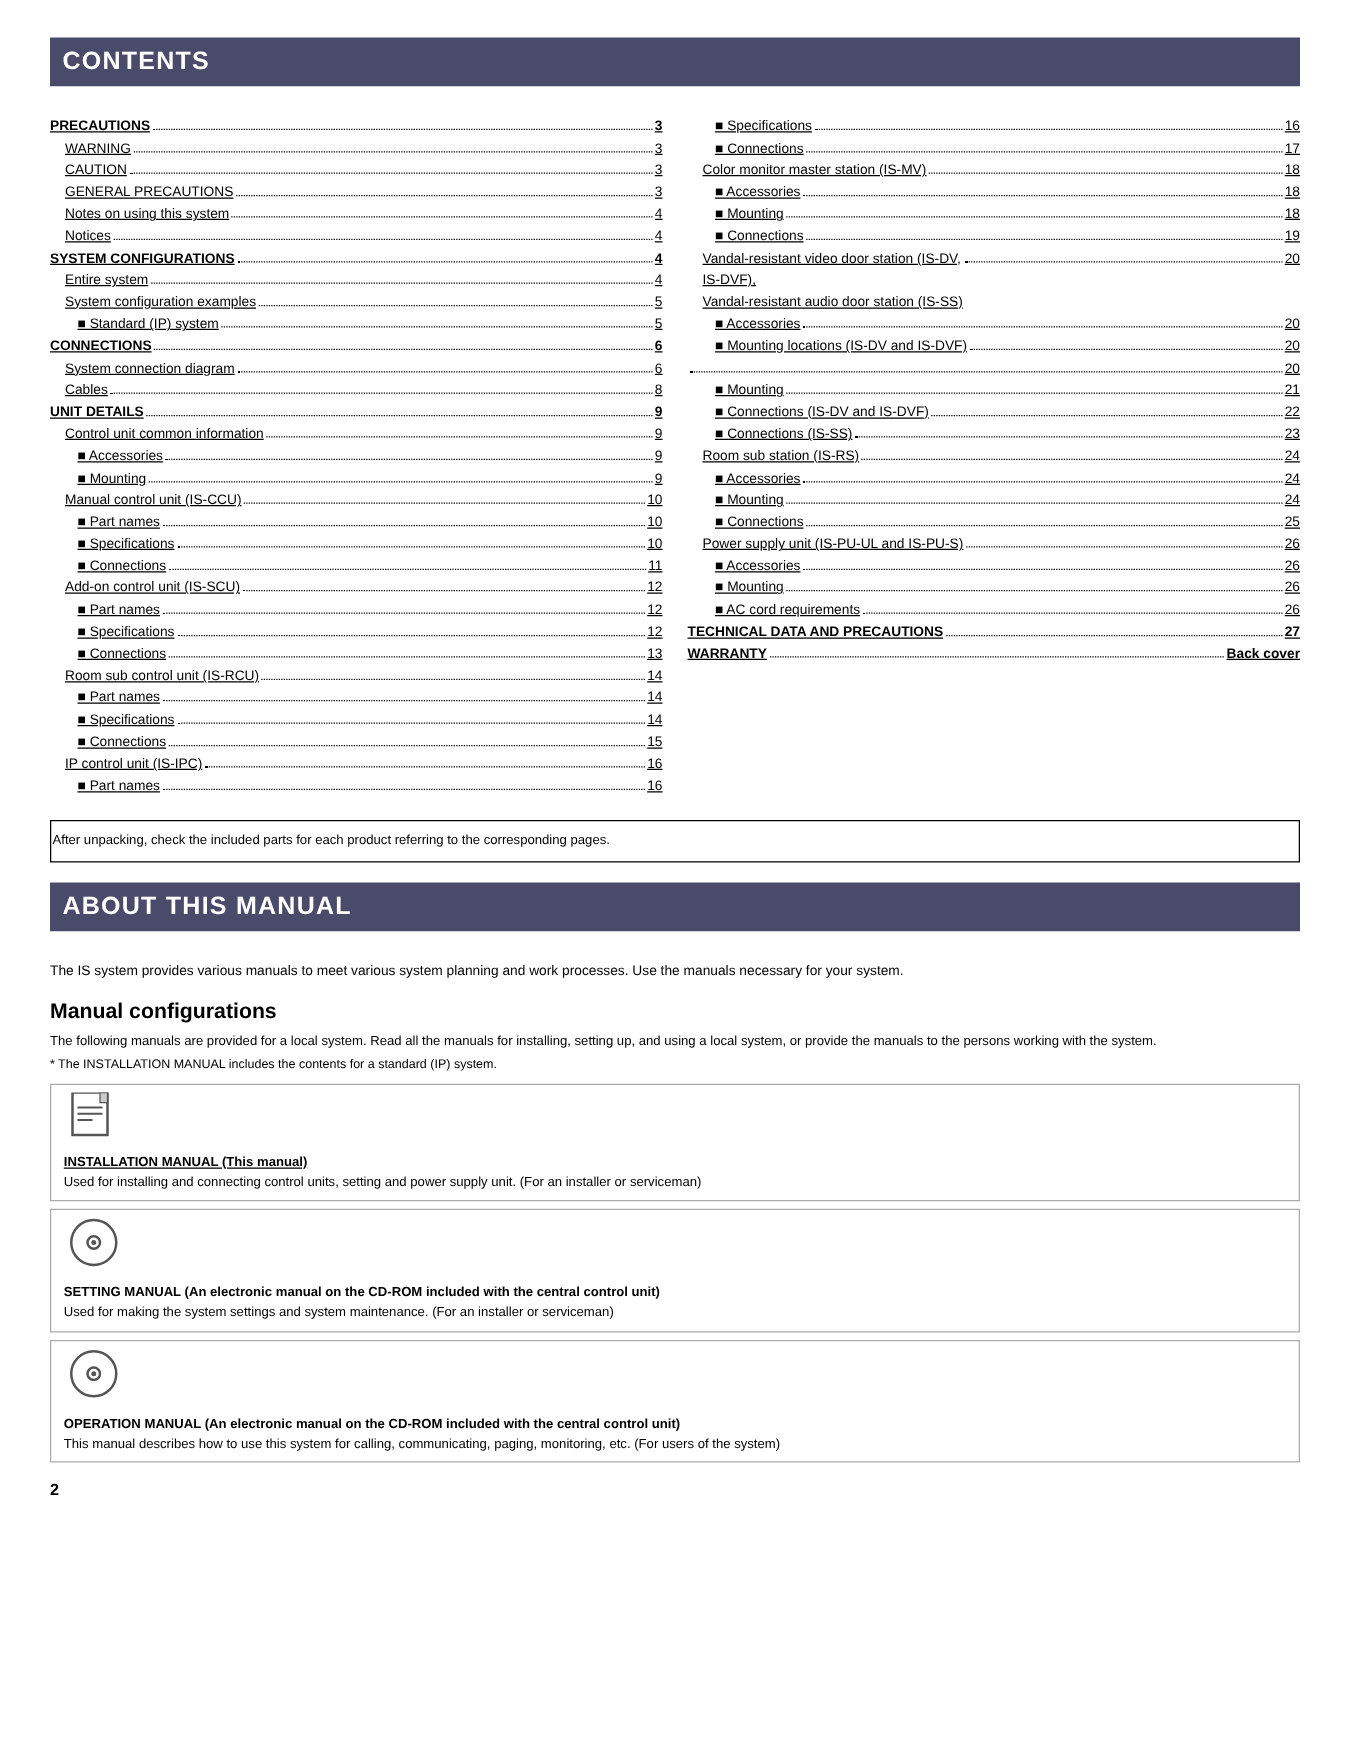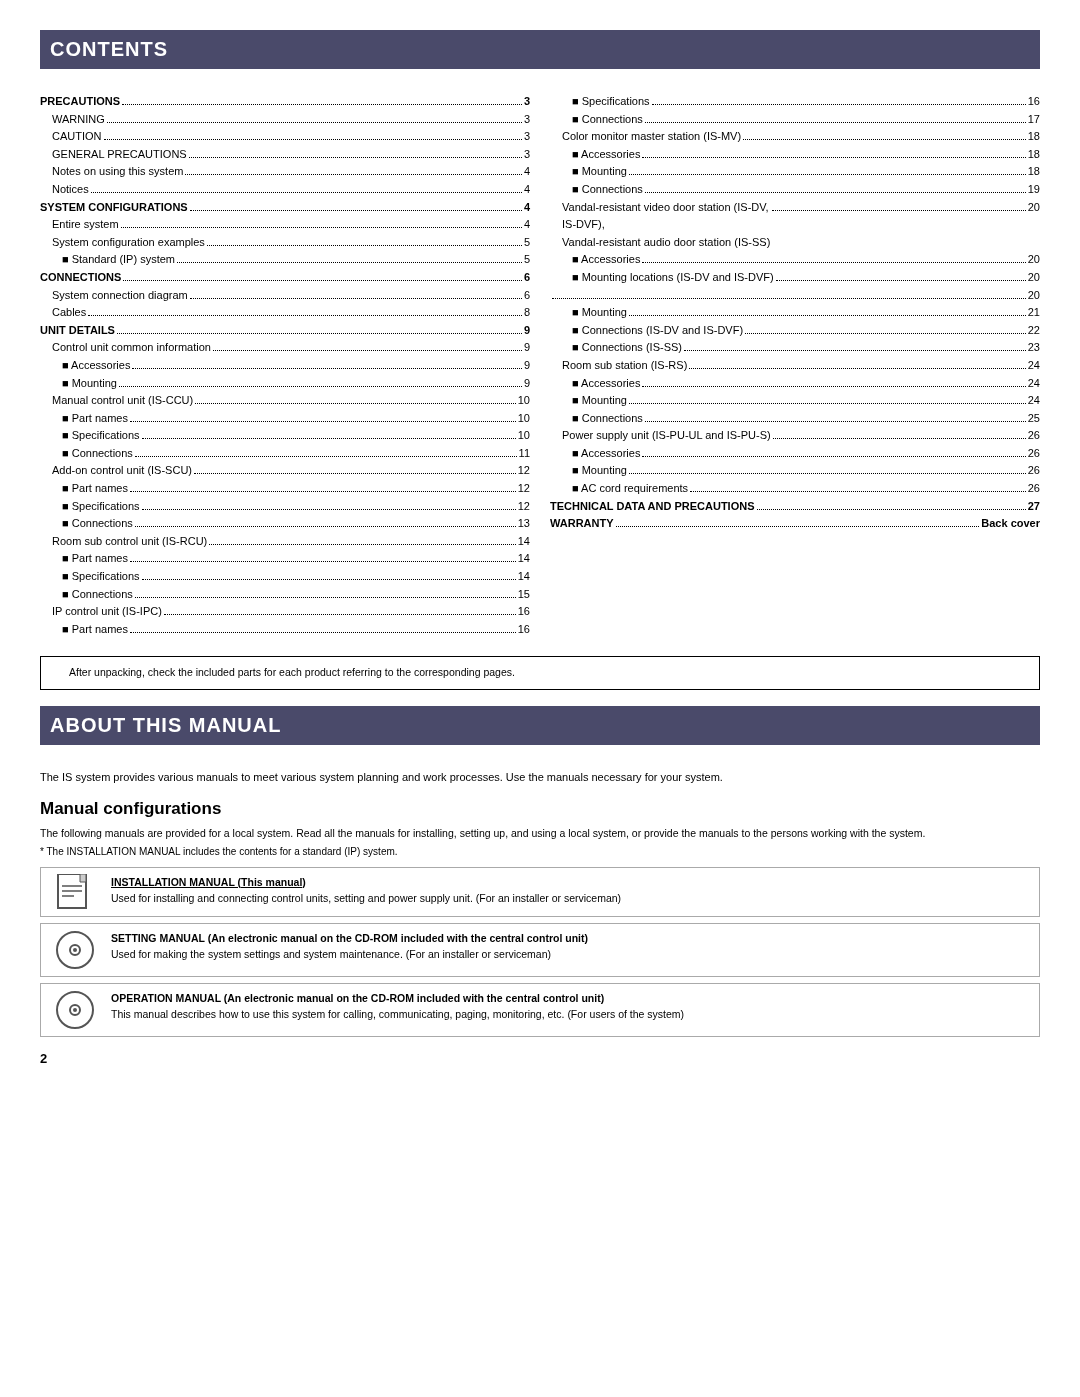--- a/index.html
+++ b/index.html
@@ -24,25 +24,26 @@
     }
 
     .toc-container {
       display: flex;
       gap: 20px;
       margin-bottom: 18px;
     }
 
     .toc-col {
       flex: 1;
+      text-decoration: underline;
     }
 
     .notice-box {
       border: 1px solid #000;
-      padding: 8px 28px;
+      padding: 8px 1px;
       margin-top: 10px;
       font-size: 10.5px;
       line-height: 1.5;
     }
 
     .about-section {
       margin-top: 16px;
     }
 
     .about-intro {
@@ -100,20 +101,21 @@
       text-decoration: underline;
     }
 
     .manual-item-box {
       border: 1px solid #aaa;
       padding: 6px 10px;
       margin-bottom: 6px;
       display: flex;
       align-items: flex-start;
       gap: 12px;
+      flex-direction: column;
     }
 
     .page-num {
       font-size: 13px;
       font-weight: bold;
       margin-top: 14px;
     }
 
     .toc-row {
       display: flex;

